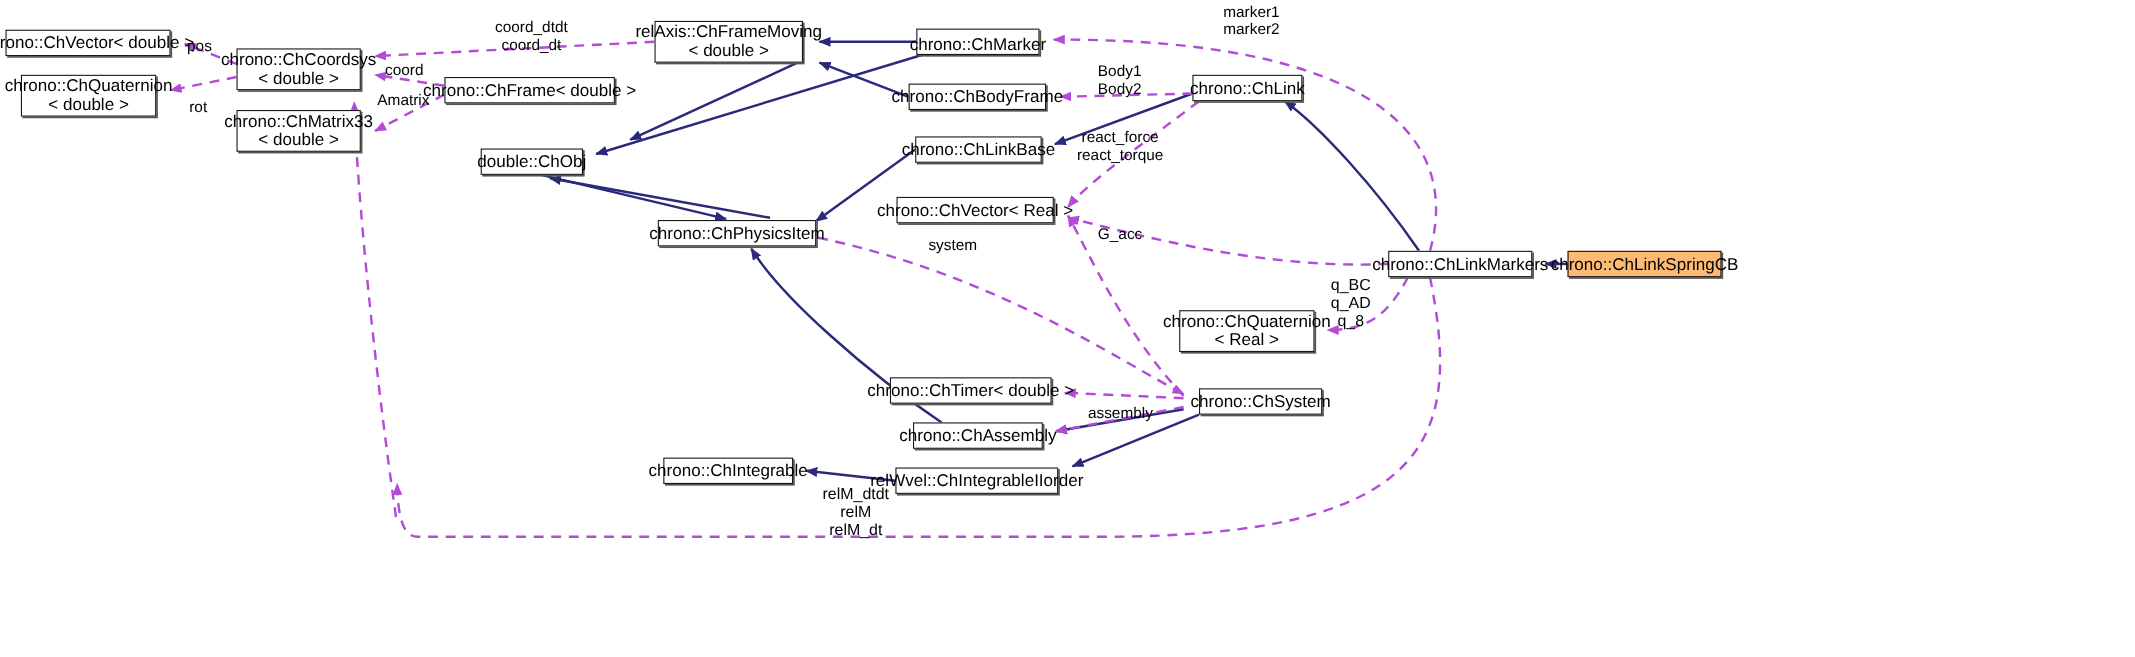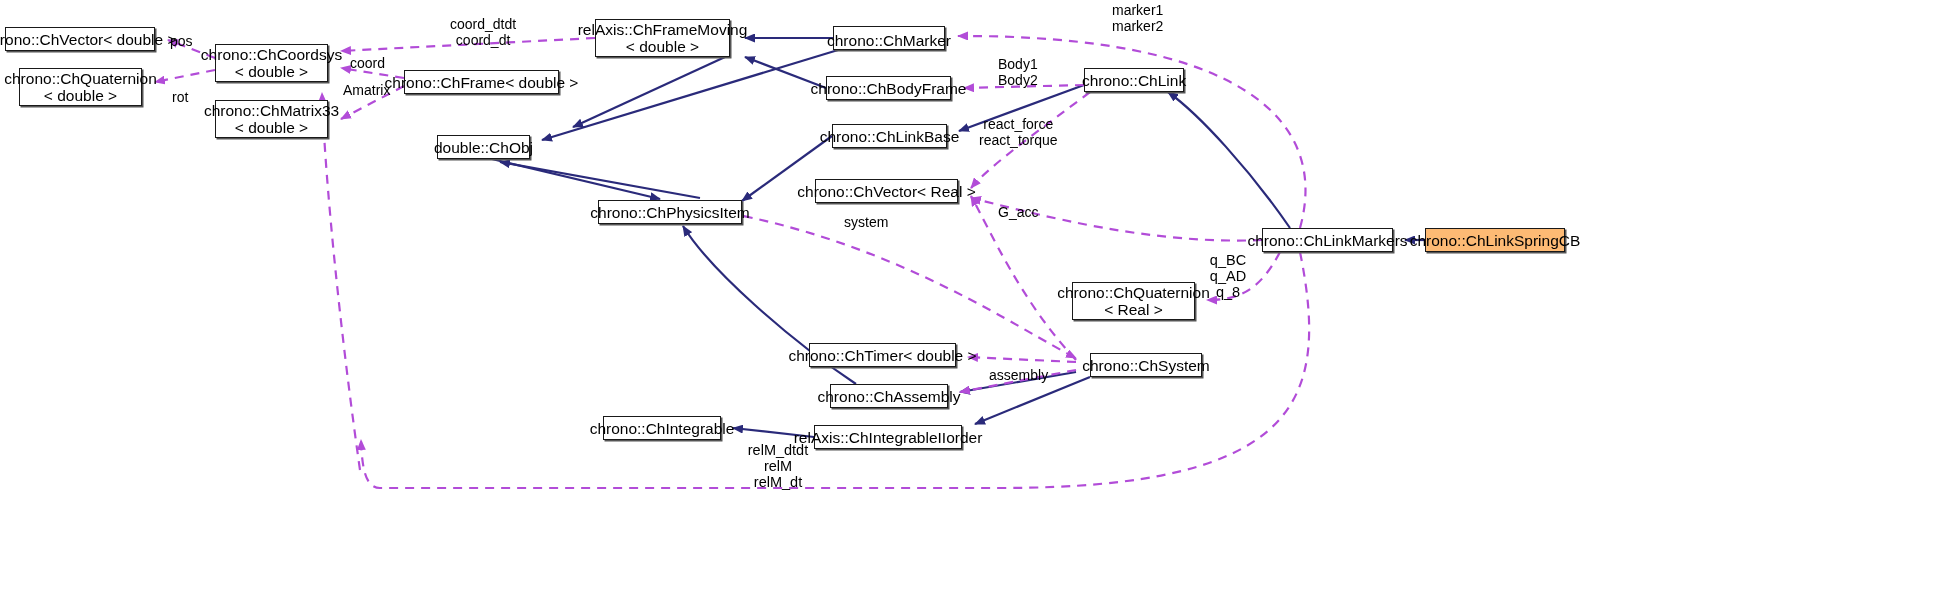--- a/index.html
+++ b/index.html
@@ -223,21 +223,21 @@
 
   <div class="node" style="left:1076px;top:353px;width:112px;height:24px;margin-left:14px;">
     <span class="ln">chrono::ChSystem</span>
   </div>
 
   <div class="node" style="left:603px;top:416px;width:118px;height:24px;">
     <span class="ln">chrono::ChIntegrable</span>
   </div>
 
   <div class="node" style="left:814px;top:425px;width:148px;height:24px;">
-    <span class="ln">relAxis::ChIntegrableIIorder</span>
+    <span class="ln">relWvel::ChIntegrableIIorder</span>
   </div>
 
   <div class="edge-label" style="left:170px;top:33px;">pos</div>
   <div class="edge-label" style="left:172px;top:57px;margin-top:32px;">rot</div>
   <div class="edge-label" style="left:350px;top:55px;">coord</div>
   <div class="edge-label" style="left:343px;top:82px;">Amatrix</div>
   <div class="edge-label" style="left:450px;top:16px;">coord_dtdt
 coord_dt</div>
   <div class="edge-label" style="left:1112px;top:2px;">marker1
 marker2</div>

